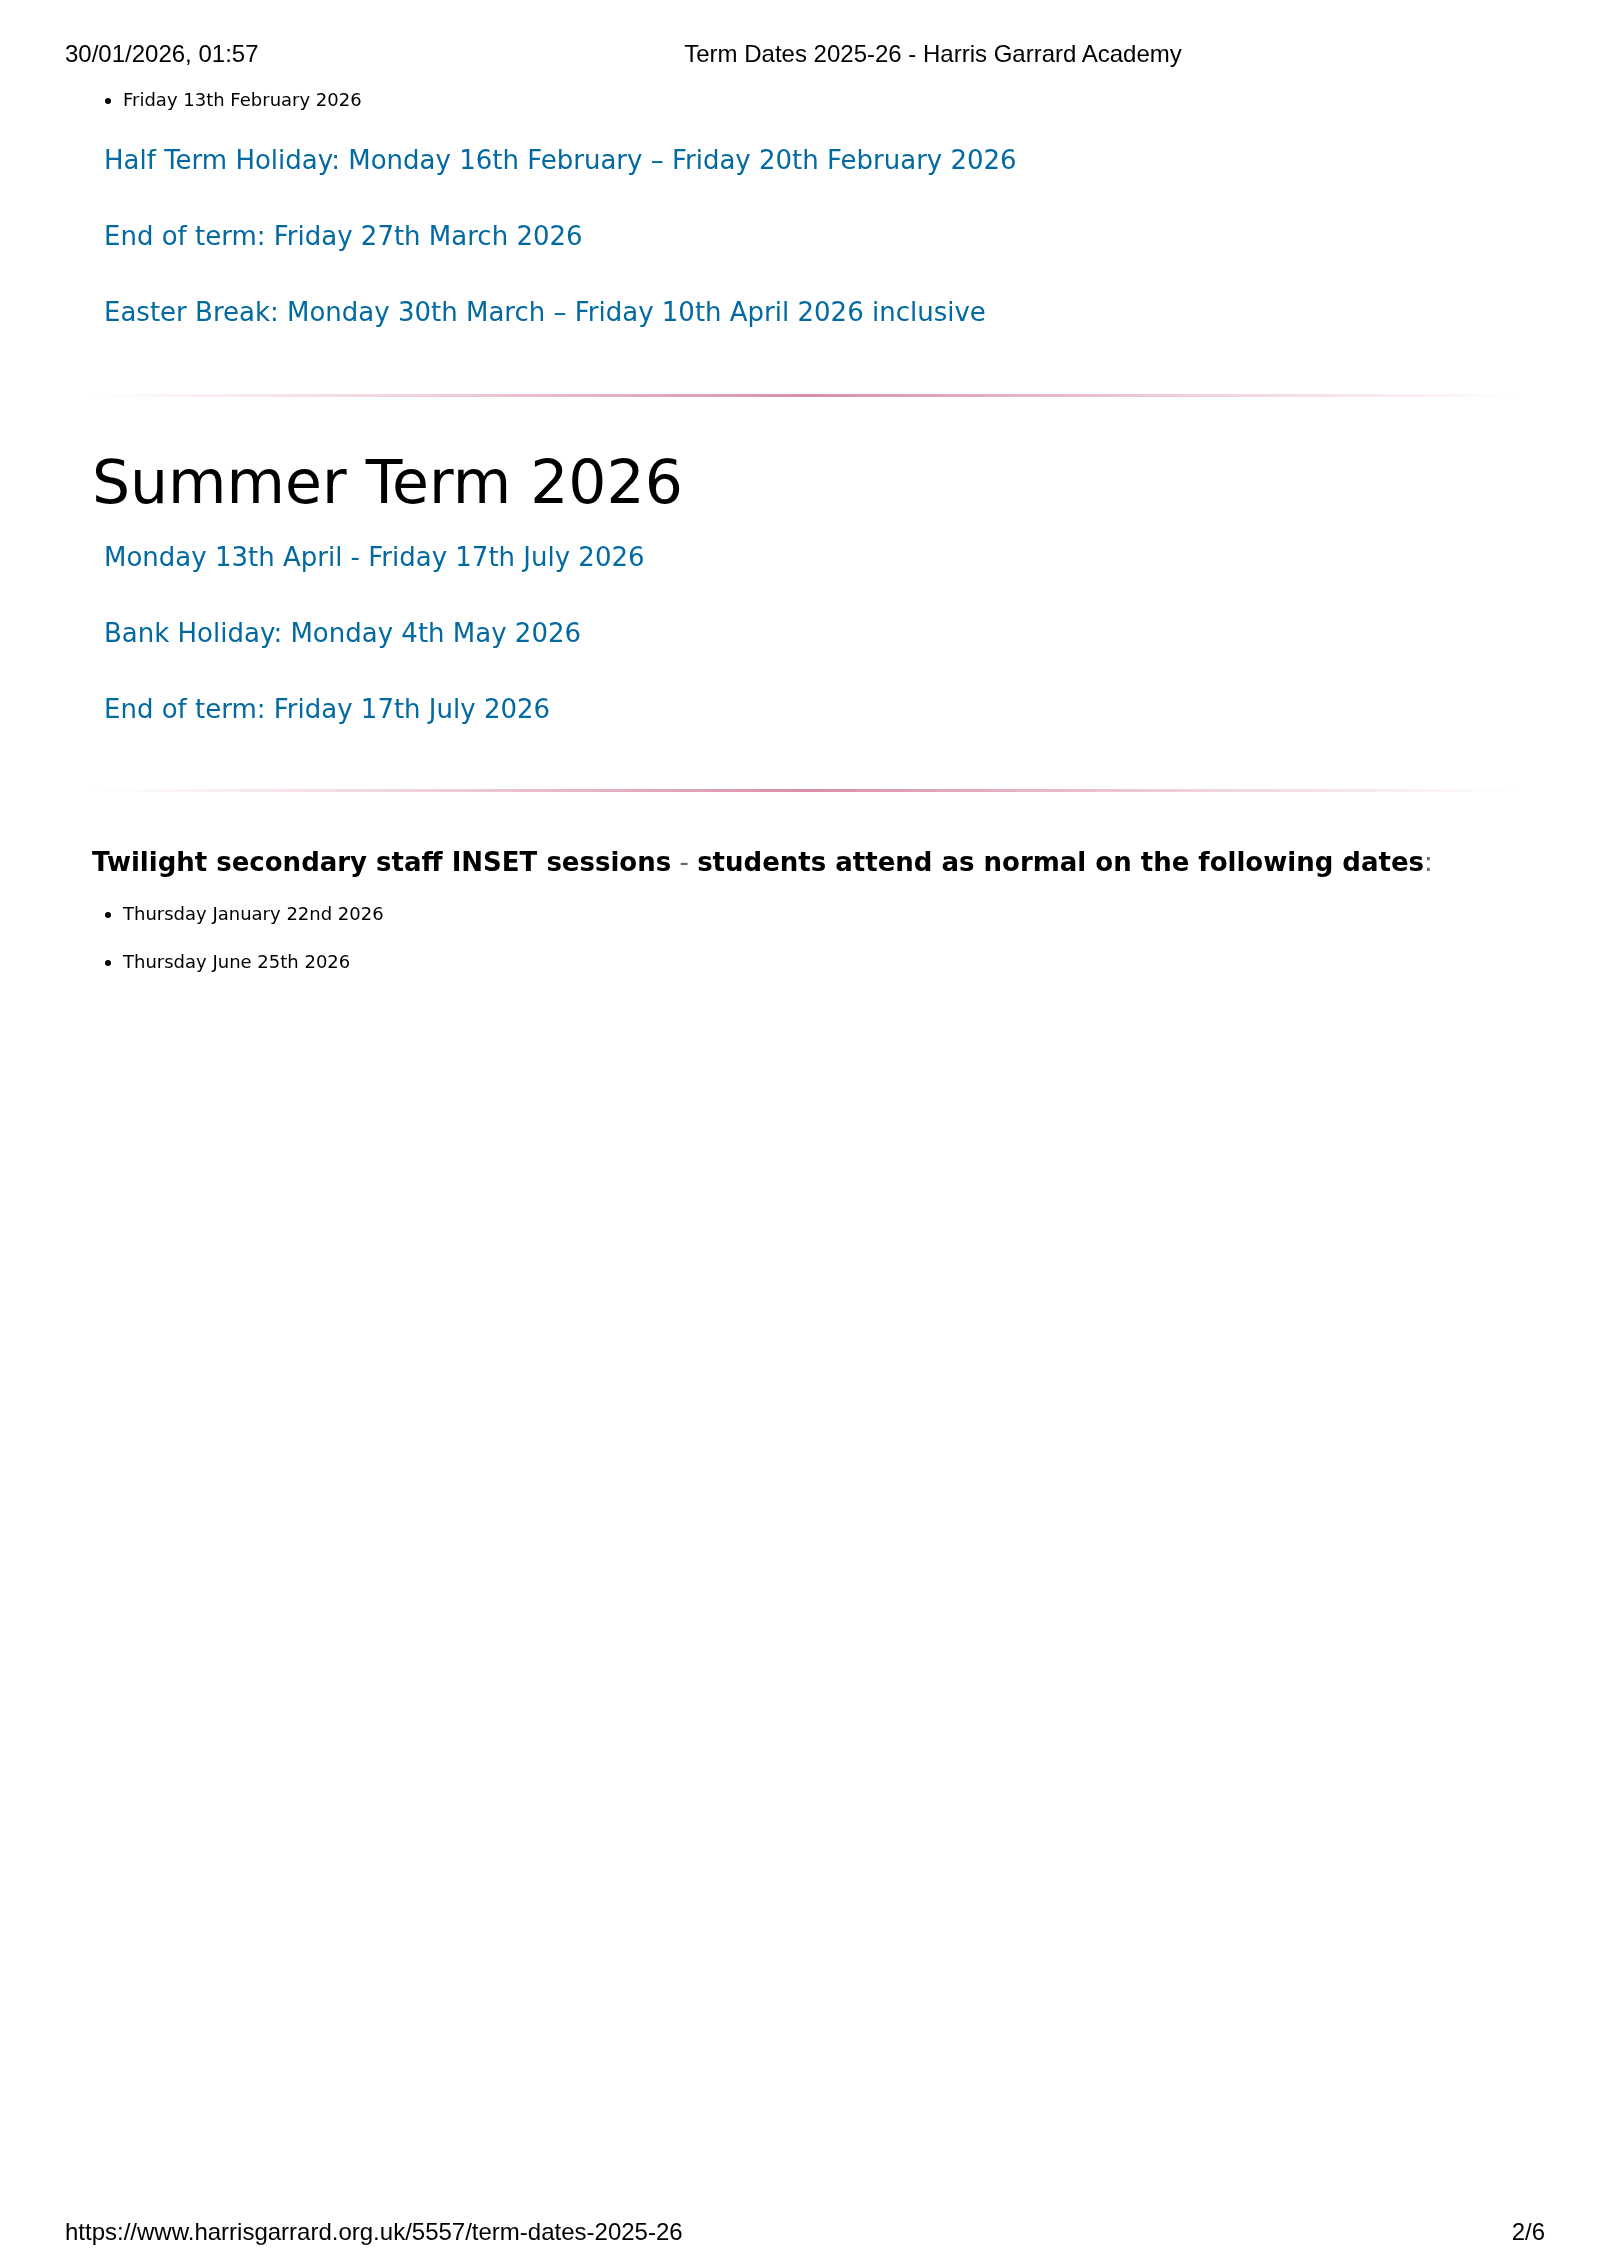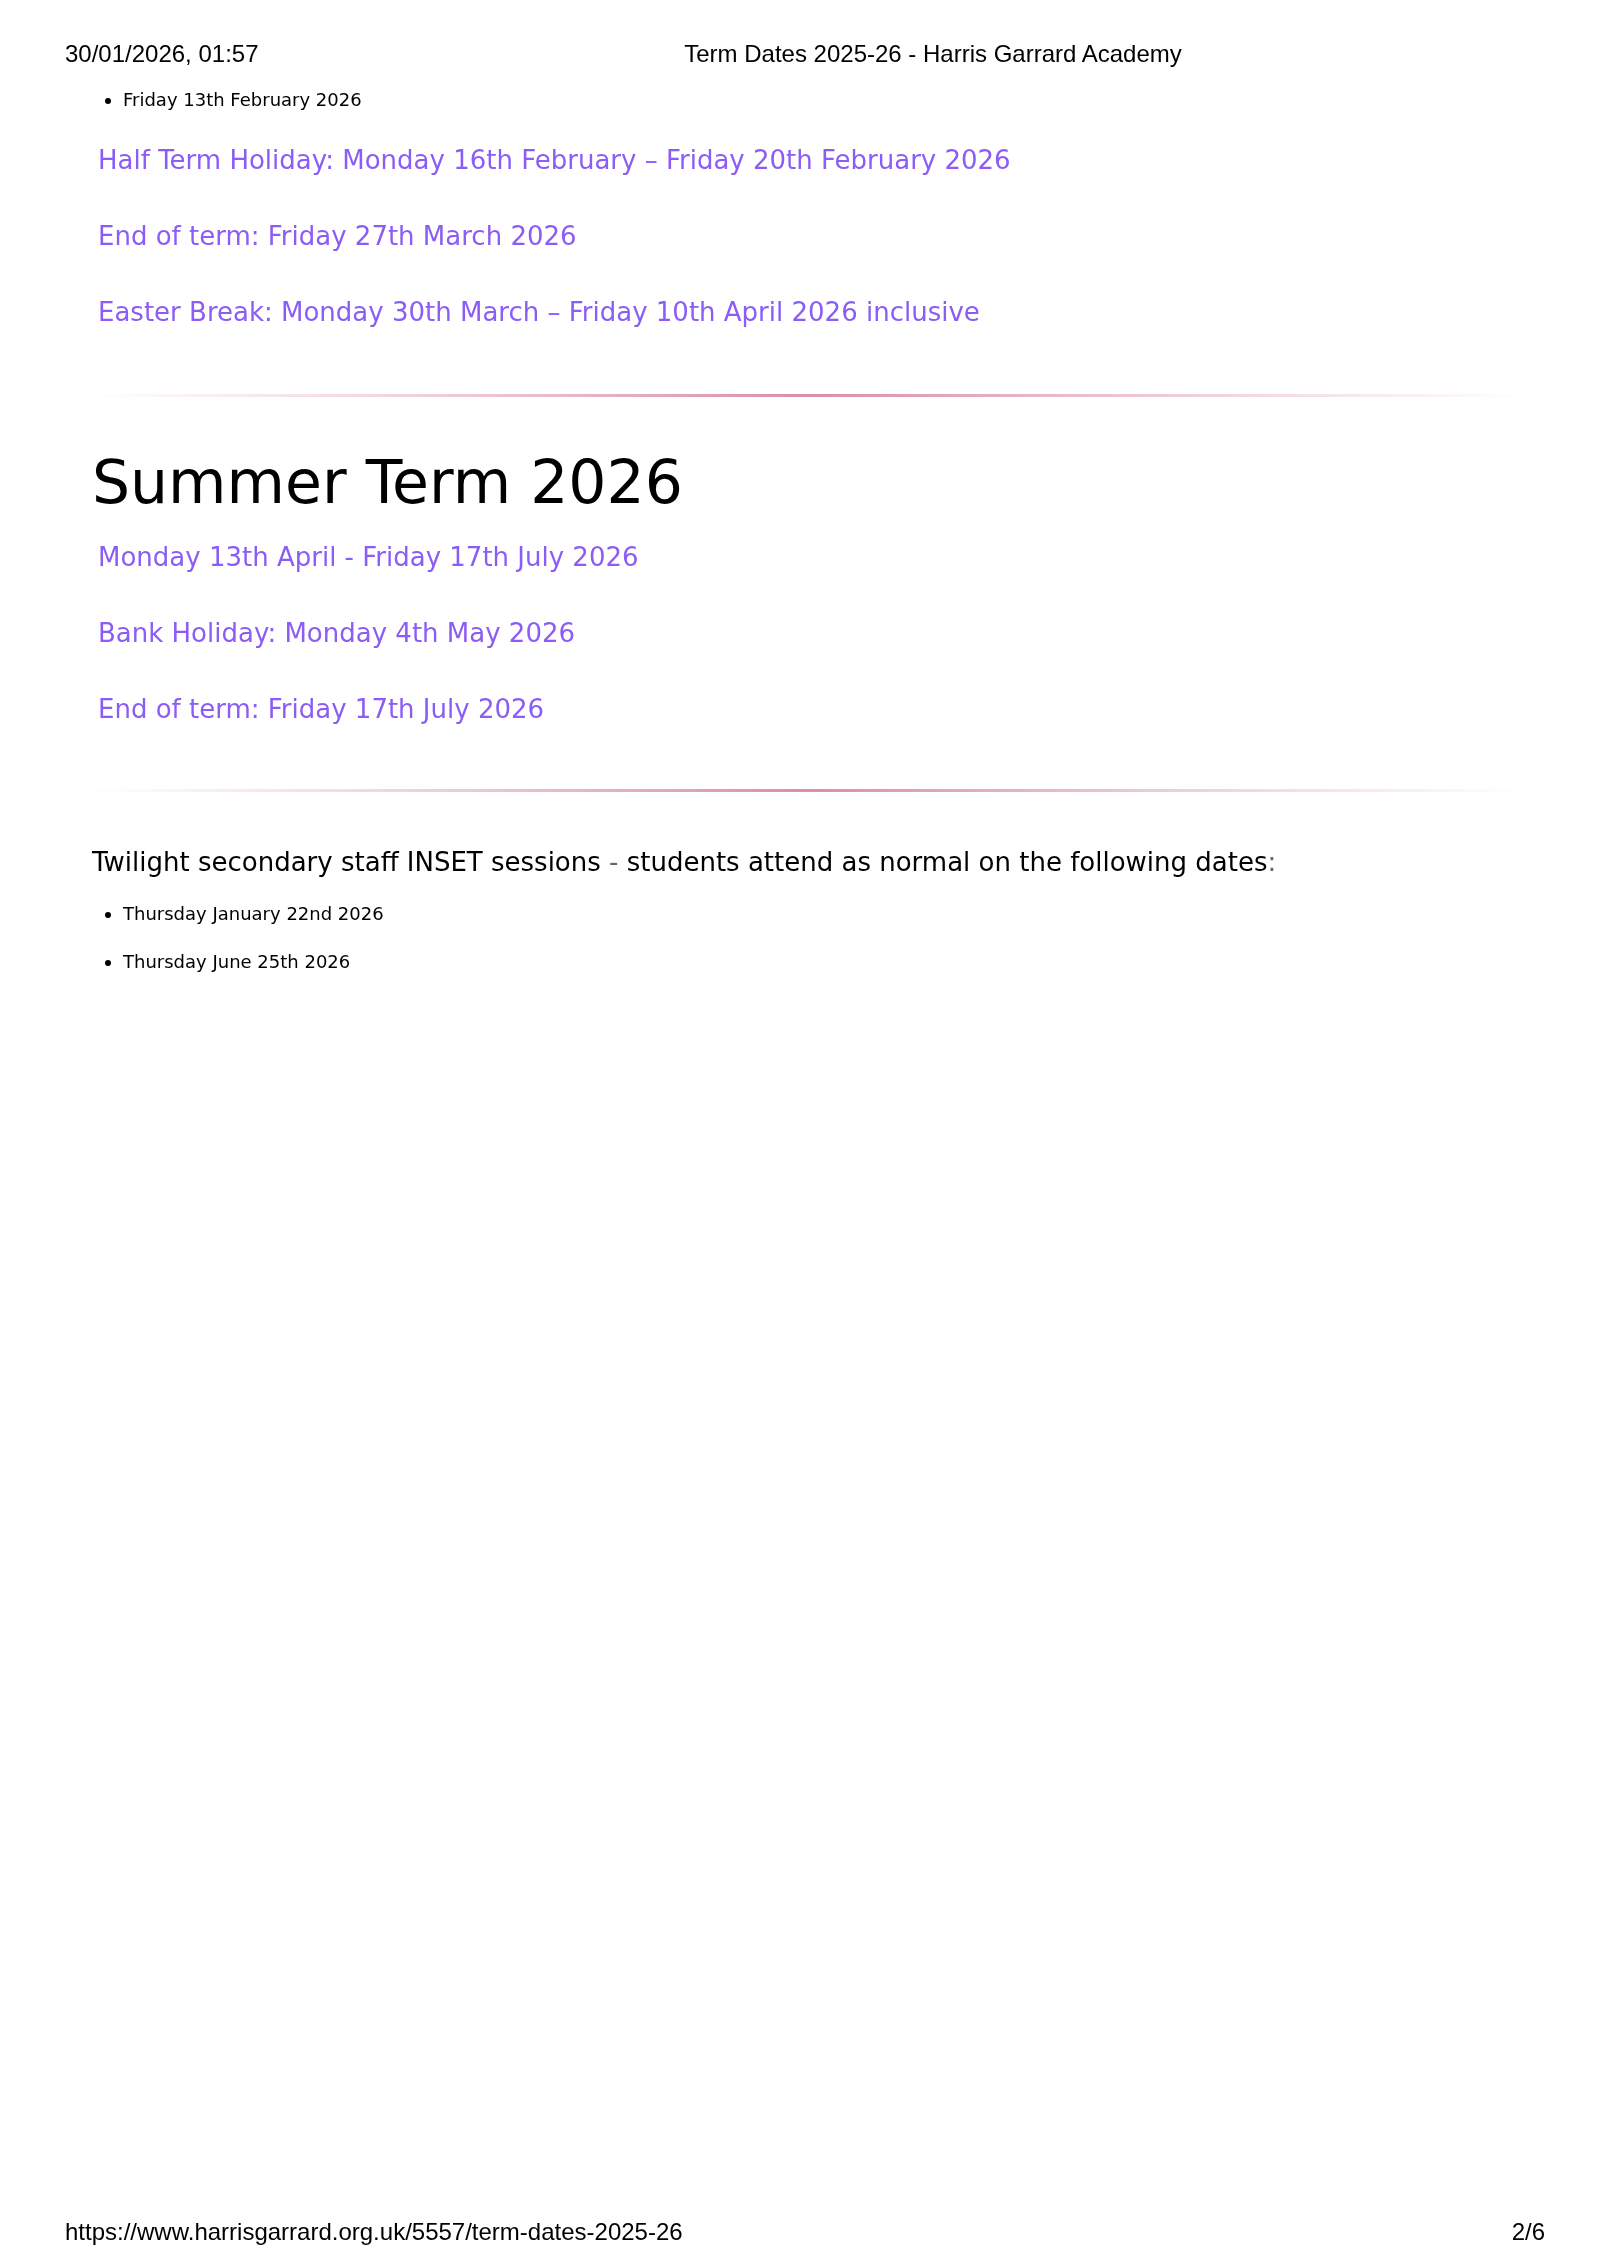--- a/index.html
+++ b/index.html
@@ -14,35 +14,35 @@
   .ph-center { position: absolute; left: 0; width: 1866px; text-align: center; top: 0; }
   .pf-left { position: absolute; left: 65px; top: 0; }
   .pf-right { position: absolute; right: 55px; top: 0; }
 
   .content {
     position: absolute; left: 92px; top: 76px; width: 1430px;
     font-family: "DejaVu Sans", sans-serif;
   }
   ul.bullets { margin: 0; padding: 0 0 0 31px; list-style: disc; color: #000; font-size: 18px; }
   ul.bullets li { line-height: 48px; }
-  p.info { margin: 6px; color: #8b5cf6; font-size: 26px; line-height: 36px; }
+  p.info { margin: 12px; color: #0369a1; font-size: 26px; line-height: 36px; }
   .p1 { margin-top: 18px !important; }
   .pgap { margin-top: 40px !important; }
   .divider {
     height: 3px; margin: 0; border: none;
     background: linear-gradient(90deg, rgba(217,143,165,0) 0%, rgba(217,143,165,0.45) 25%, #d98fa5 50%, rgba(217,143,165,0.45) 75%, rgba(217,143,165,0) 100%);
   }
   .d1 { margin-top: 64px; }
   h2.term-heading {
     margin: 50px 0 0 0; font-weight: normal; font-size: 60px; line-height: 70px; color: #000;
   }
   .ps1 { margin-top: 22px !important; }
   .d2 { margin-top: 62px; }
   .twilight { margin-top: 52px; font-size: 26px; line-height: 36px; color: #000; }
-  .twilight b { font-weight: normal; }
+  .twilight b { font-weight: bold; }
   .twilight .sep { color: #666666; }
   ul.bullets.inset { margin-top: 10px; }
 </style>
 </head>
 <body>
 
 <div class="print-header">
   <span class="ph-left">30/01/2026, 01:57</span>
   <span class="ph-center">Term Dates 2025-26 - Harris Garrard Academy</span>
 </div>

